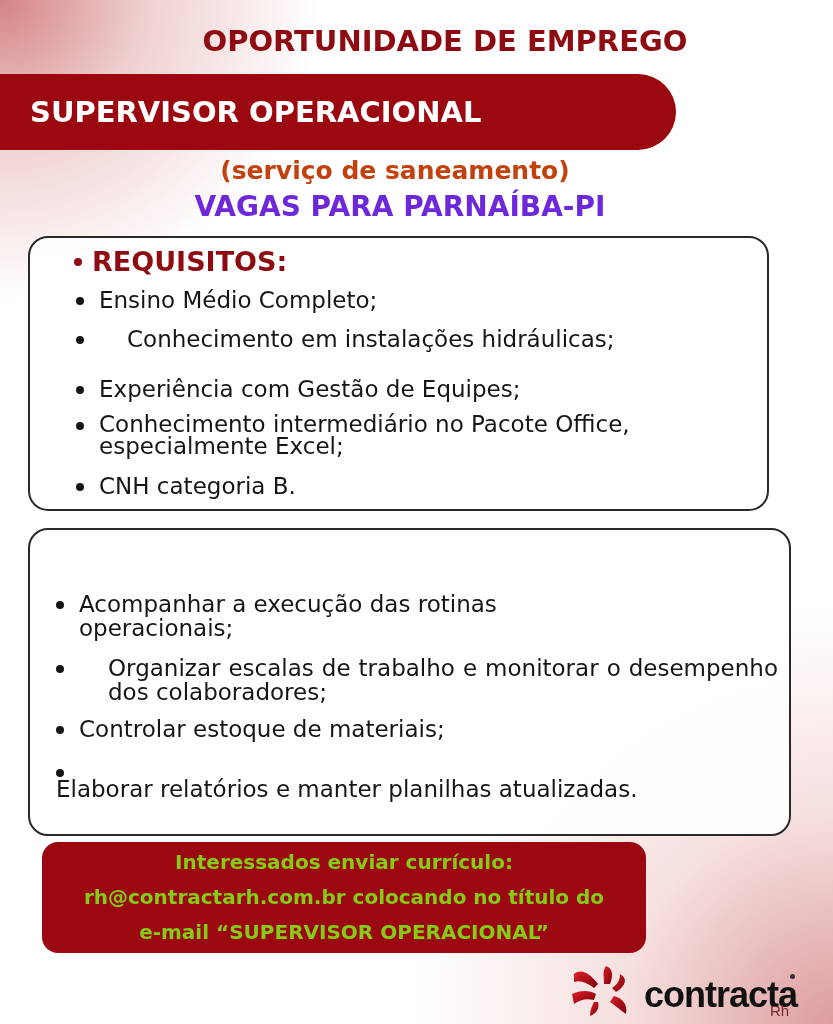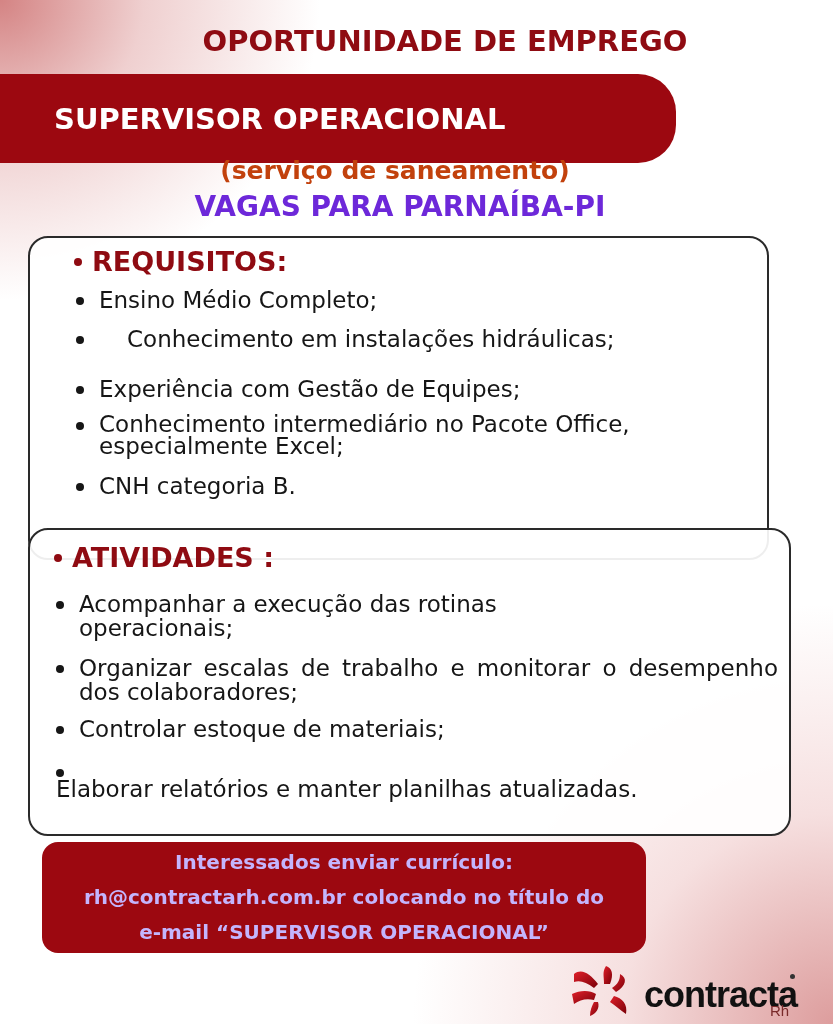--- a/index.html
+++ b/index.html
@@ -13,25 +13,25 @@
         #ffffff;
     }
     .title {
       position: absolute; left: 0; width: 890px; top: 24px;
       text-align: center;
       font-family: "DejaVu Sans", sans-serif; font-weight: bold;
       font-size: 29px; letter-spacing: 0px;
       color: #8f0b12;
     }
     .banner {
-      position: absolute; left: 0; top: 74px; width: 676px; height: 89px;
+      position: absolute; left: 0; top: 74px; width: 676px; height: 76px;
       background: #9c0810;
       border-radius: 0 38px 38px 0;
       display: flex; align-items: center;
-      padding-left: 54px;
+      padding-left: 30px;
     }
     .banner span {
       color: #ffffff; font-weight: bold; font-size: 29px;
       font-family: "DejaVu Sans", sans-serif;
     }
     .subtitle {
       position: absolute; left: 0; width: 790px; top: 156px;
       text-align: center; color: #c2410c; font-weight: bold;
       font-size: 25px; font-family: "DejaVu Sans", sans-serif;
     }
@@ -39,47 +39,47 @@
       position: absolute; left: 0; width: 800px; top: 190px;
       text-align: center; color: #6d28d9; font-weight: bold;
       font-size: 28px; font-family: "DejaVu Sans", sans-serif;
     }
     .box {
       position: absolute;
       border: 2px solid #2a2a2a;
       border-radius: 20px;
       background: rgba(255,255,255,0.92);
     }
-    .box1 { left: 28px; top: 236px; width: 741px; height: 324px; }
+    .box1 { left: 28px; top: 236px; width: 741px; height: 275px; }
     .box2 { left: 28px; top: 528px; width: 763px; height: 308px; }
     .box-heading {
       position: absolute; color: #8f0b12; font-weight: bold;
       font-size: 27px; font-family: "DejaVu Sans", sans-serif;
       display: flex; align-items: center;
     }
     .box-heading .dot {
       display: inline-block; width: 8px; height: 8px; border-radius: 50%;
       background: #8f0b12; margin-right: 10px;
     }
     .item {
       position: absolute; display: flex; align-items: flex-start;
       color: #161616; font-size: 23px; line-height: 25px;
       font-family: "DejaVu Sans", sans-serif;
     }
     .item .bullet {
       flex: 0 0 auto; width: 8px; height: 8px; border-radius: 50%;
       background: #161616; margin-top: 9px; margin-right: 15px;
     }
     .item .text { display: block; }
-    .justify .text { text-align: justify; text-align-last: left; }
+    .justify .text { text-align: justify; text-align-last: left; margin-left: 29px; }
     .contact {
       position: absolute; left: 42px; top: 842px; width: 604px; height: 111px;
       background: #9c0810; border-radius: 16px;
       display: flex; flex-direction: column; justify-content: center; align-items: center;
-      color: #c4b5fd; font-weight: bold; font-size: 20px; line-height: 35px;
+      color: #84cc16; font-weight: bold; font-size: 20px; line-height: 35px;
       font-family: "DejaVu Sans", sans-serif; text-align: center;
     }
     .logo {
       position: absolute; left: 570px; top: 962px; width: 240px; height: 60px;
     }
     .logo svg.mark { position: absolute; left: 0; top: 2px; }
     .logo .wordmark {
       position: absolute; left: 74px; top: 12px;
       font-family: "Liberation Sans", sans-serif; font-weight: bold;
       font-size: 36px; color: #111111; letter-spacing: -1px;
@@ -126,24 +126,20 @@
     <span class="bullet"></span>
     <span class="text">Conhecimento intermediário no Pacote Office, especialmente Excel;</span>
   </div>
   <div class="item" style="left:46px; top:236px; width:680px;">
     <span class="bullet"></span>
     <span class="text">CNH categoria B.</span>
   </div>
 </div>
 
 <div class="box box2">
-  <div class="box-heading" style="left:24px; top:12px;">
-    <span class="dot"></span>
-    <span>ATIVIDADES :</span>
-  </div>
   <div class="item" style="left:26px; top:62px; width:590px; line-height:24px;">
     <span class="bullet"></span>
     <span class="text">Acompanhar a execução das rotinas operacionais;</span>
   </div>
   <div class="item justify" style="left:26px; top:126px; width:722px; line-height:24px;">
     <span class="bullet"></span>
     <span class="text">Organizar escalas de trabalho e monitorar o desempenho dos colaboradores;</span>
   </div>
   <div class="item" style="left:26px; top:187px; width:700px;">
     <span class="bullet"></span>

